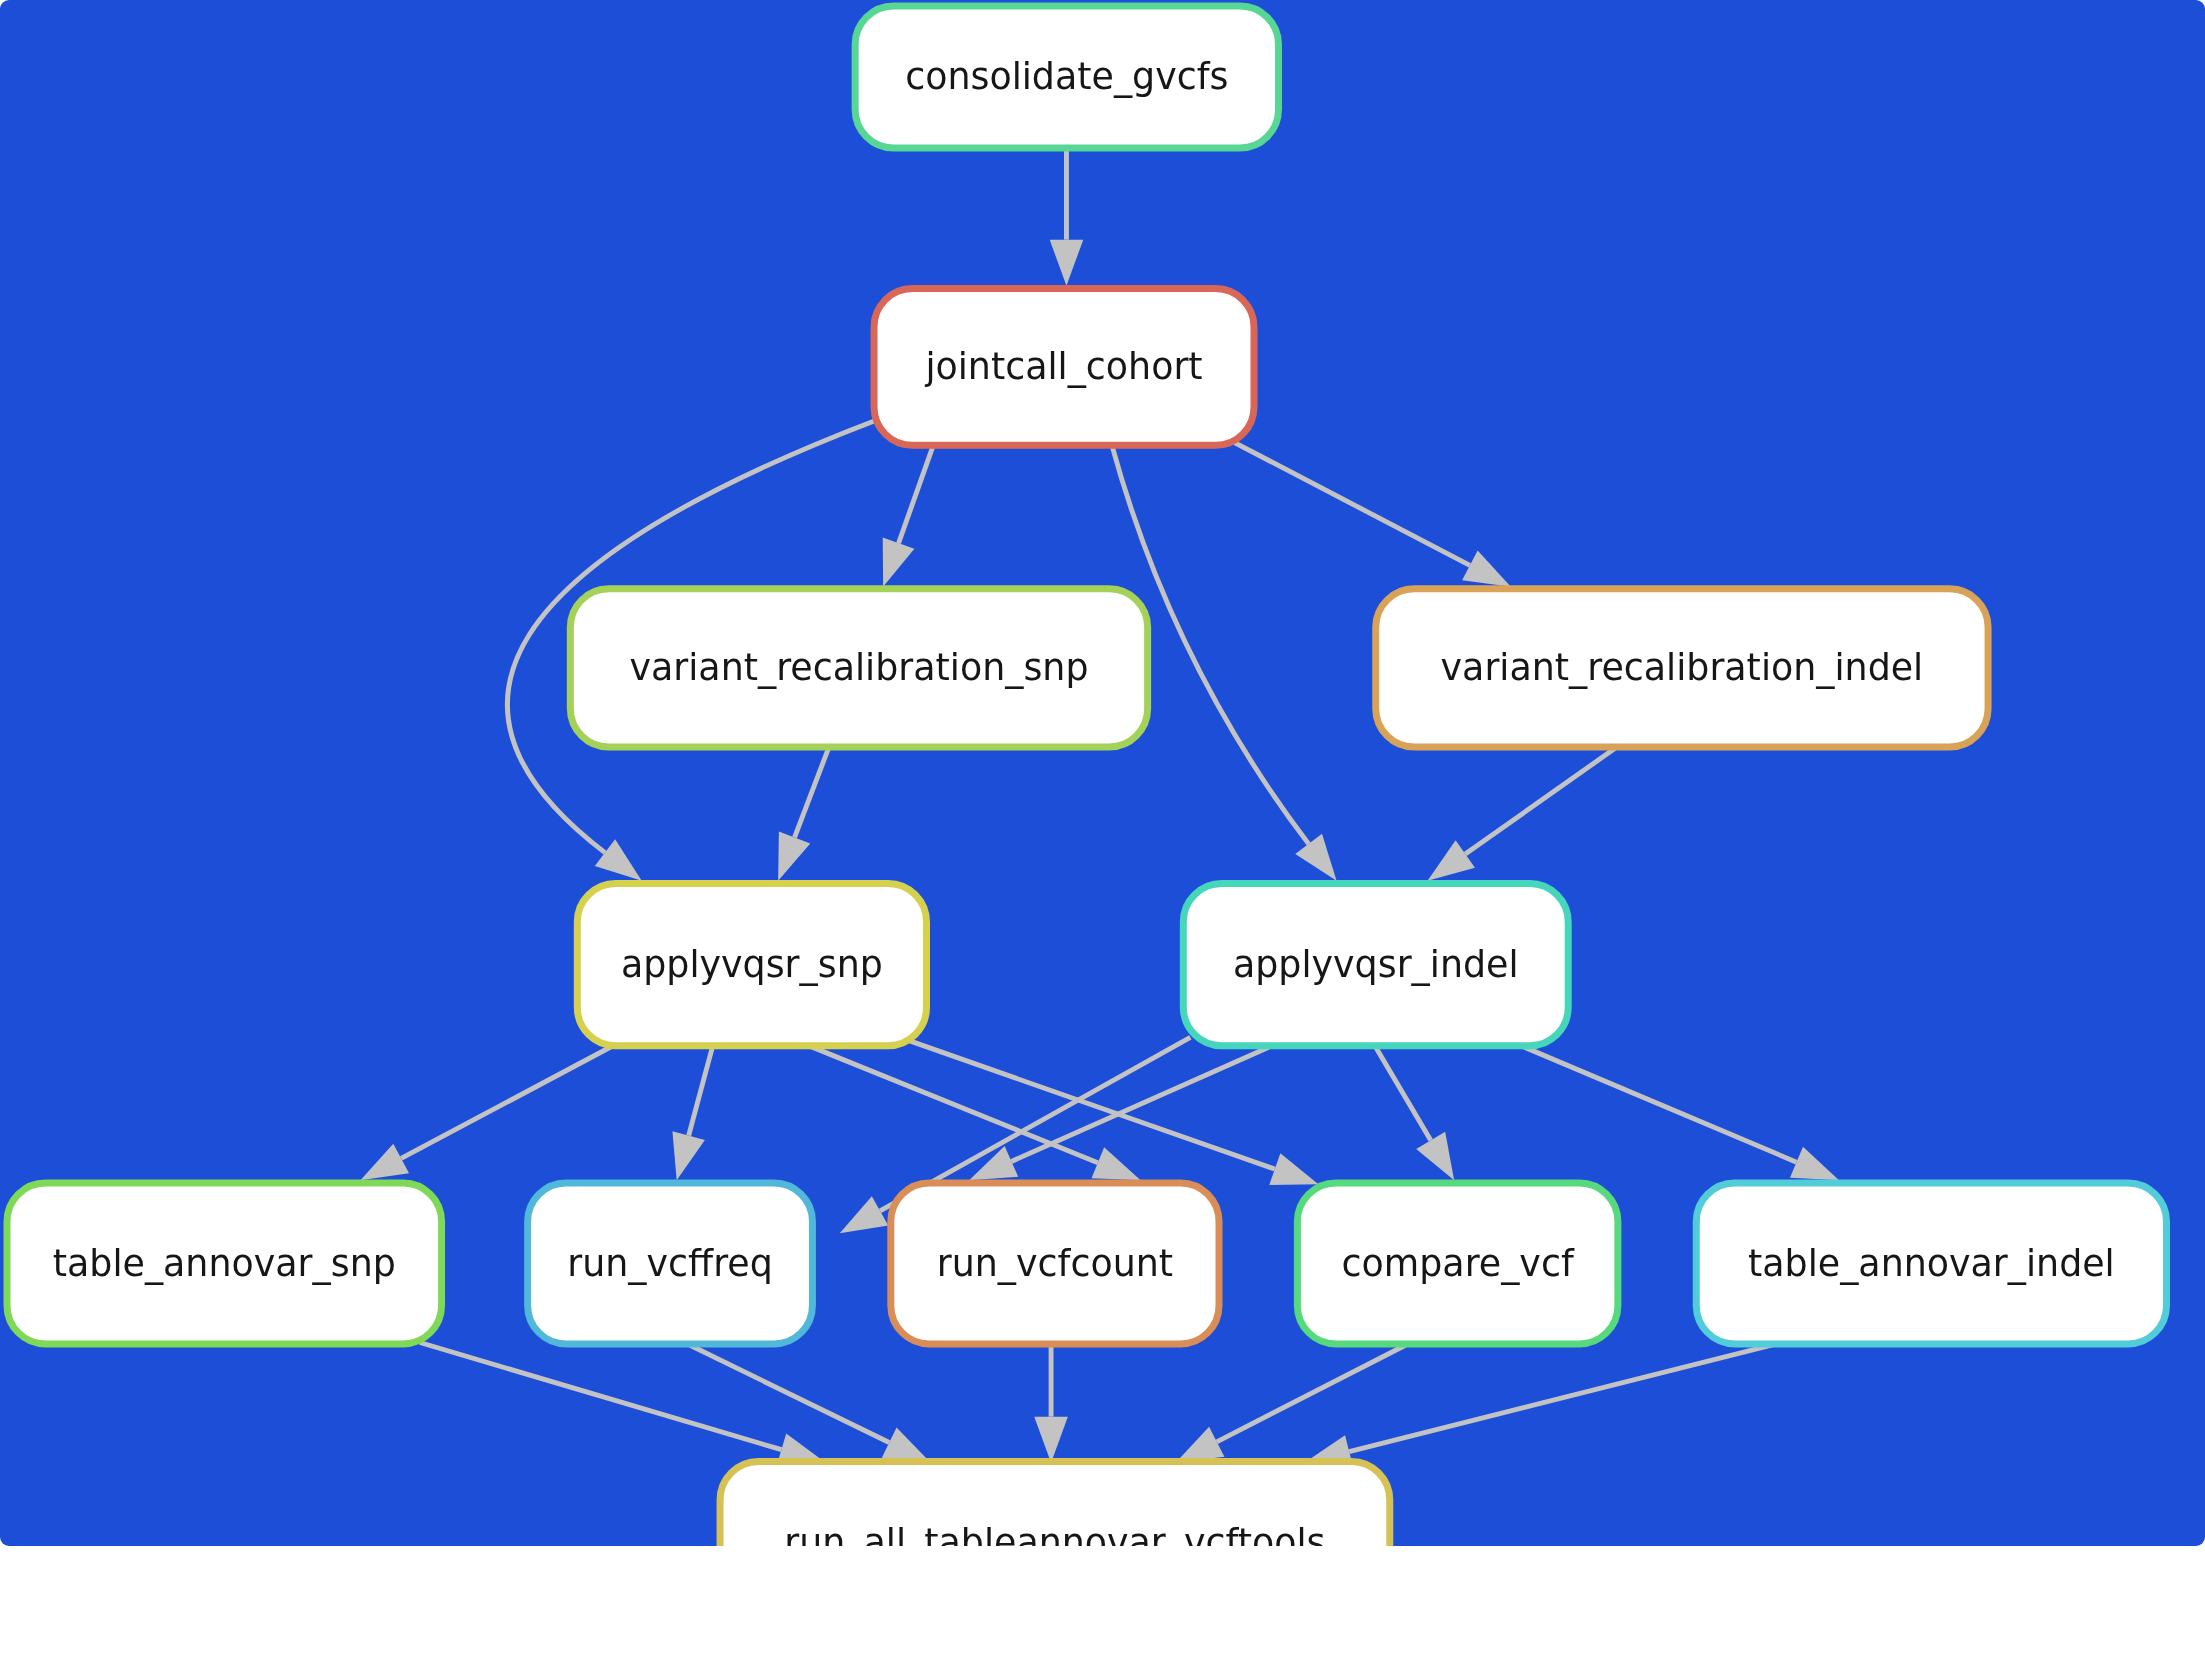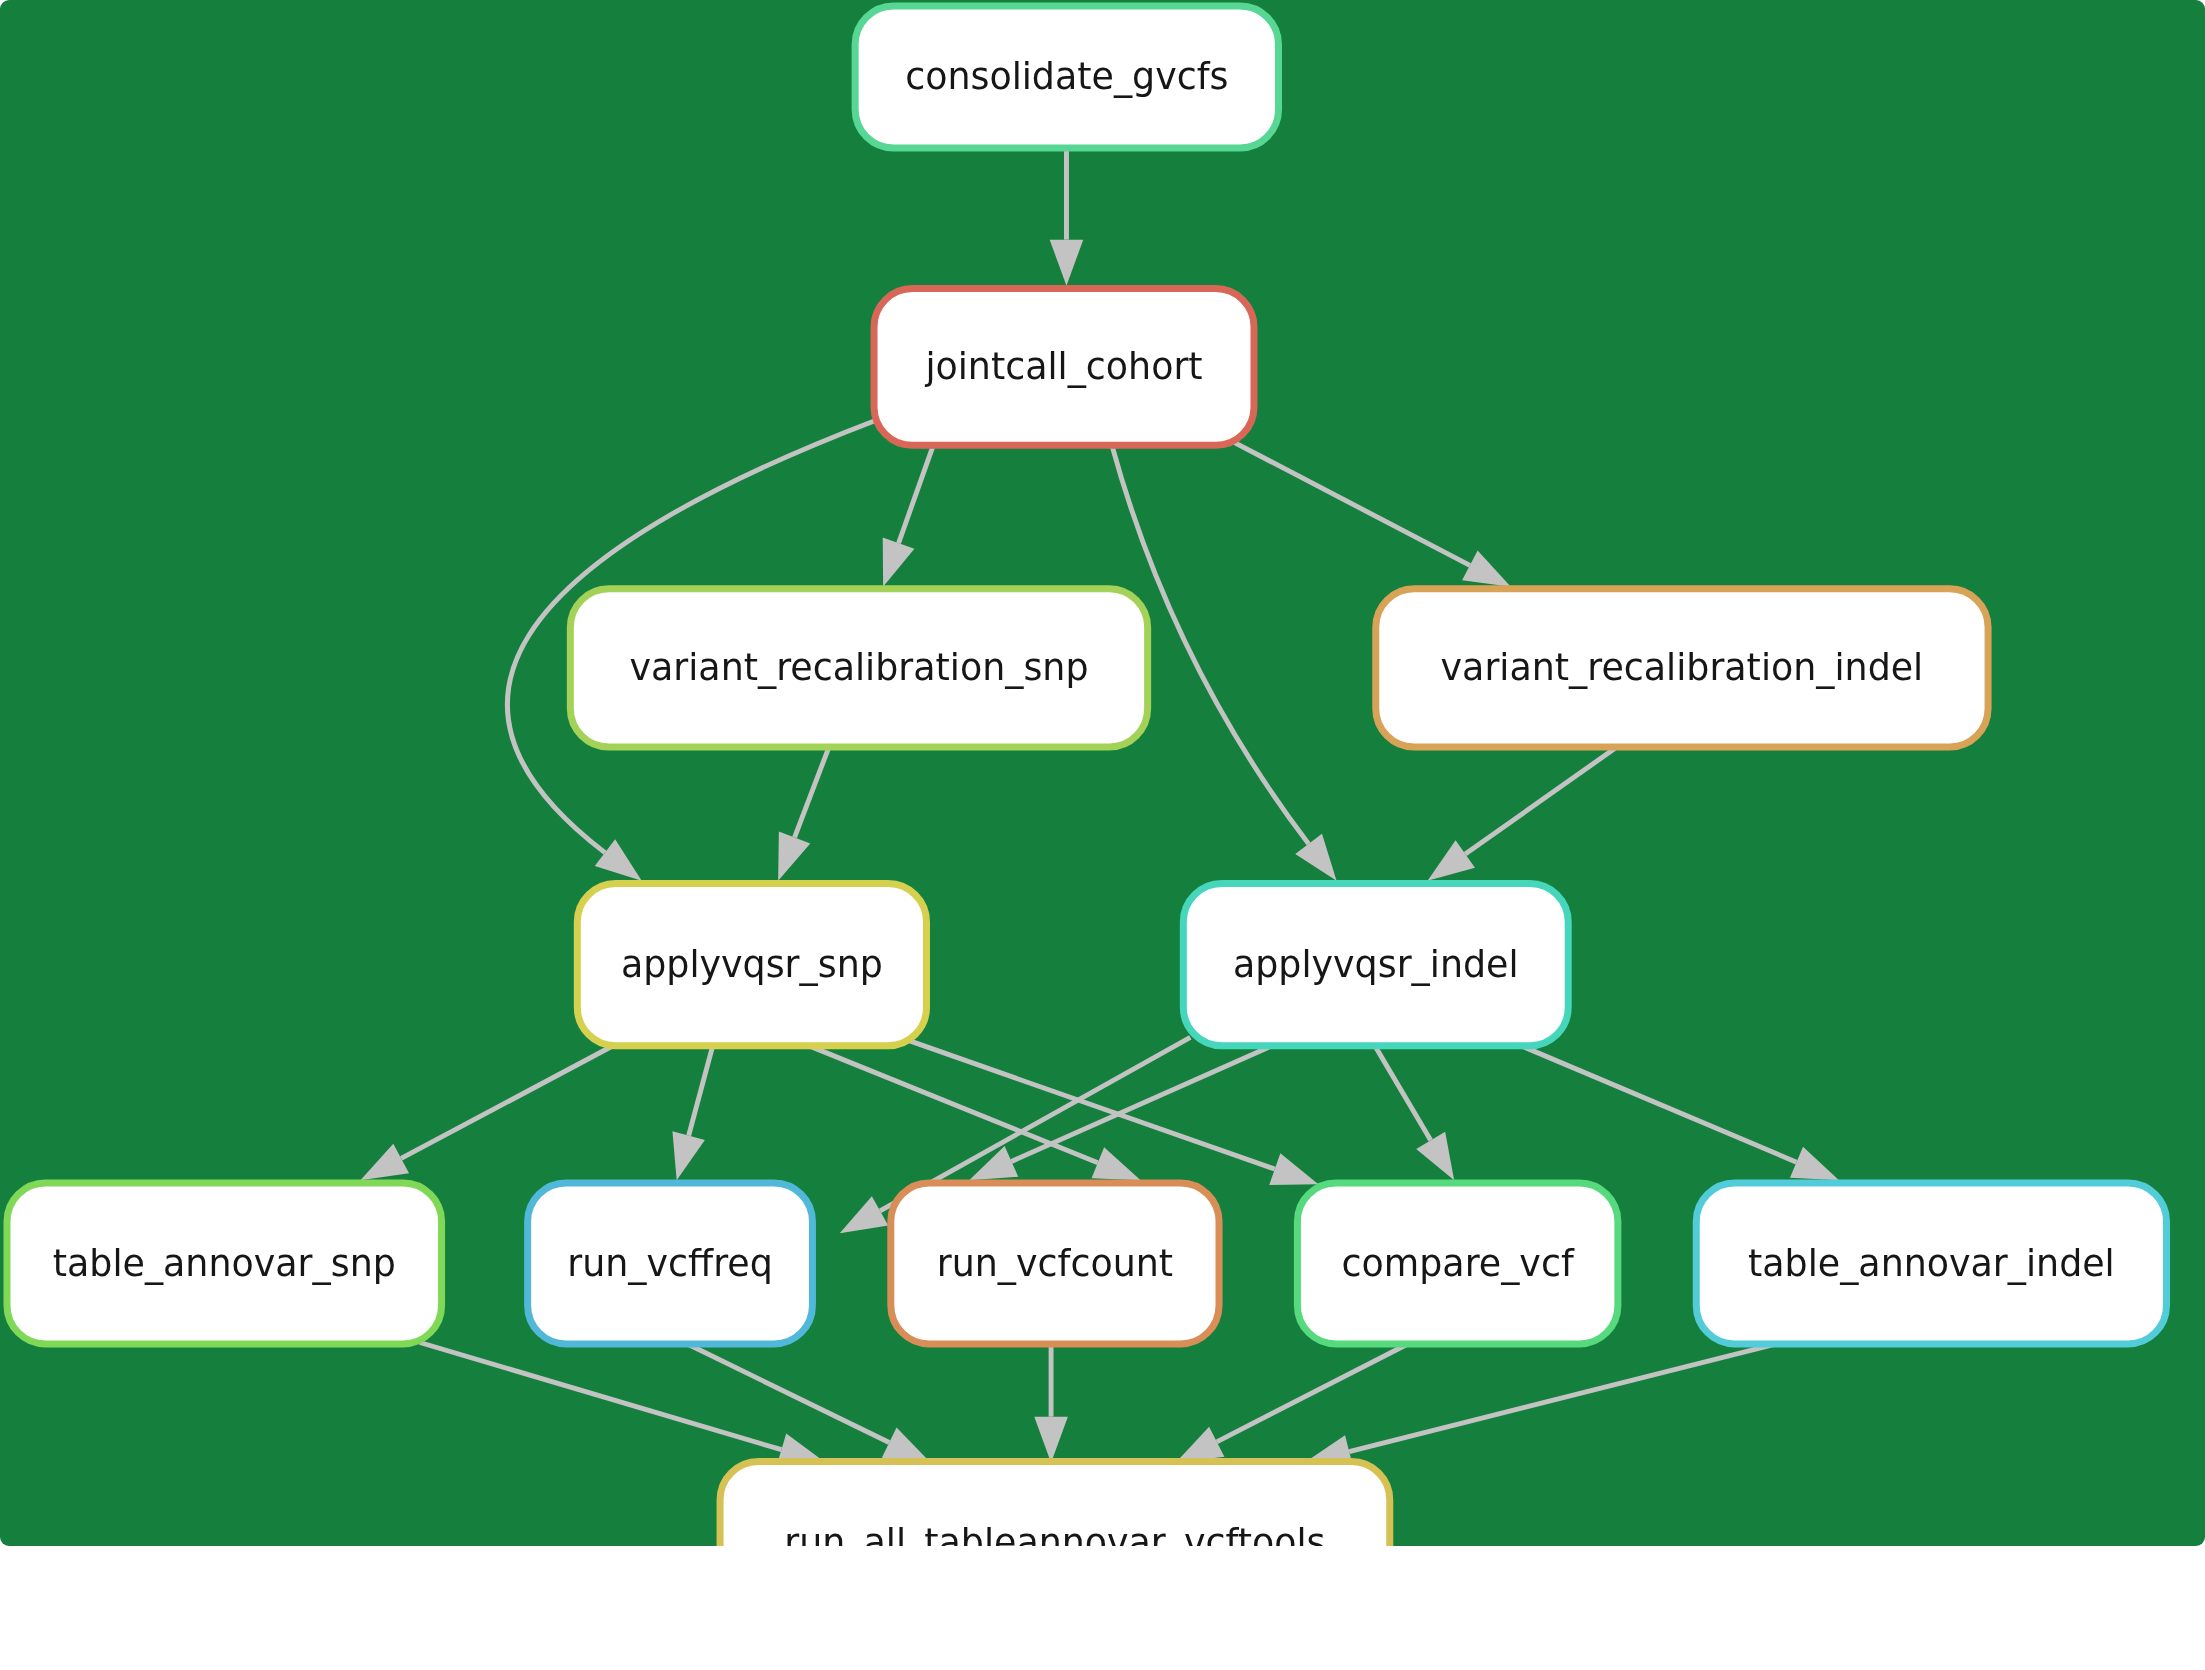--- a/index.html
+++ b/index.html
@@ -4,21 +4,21 @@
 <style>
   html, body {
     margin: 0;
     padding: 0;
     background: #ffffff;
     font-family: "DejaVu Sans", "Liberation Sans", sans-serif;
   }
   #dag-wrap {
     width: 2205px;
     height: 1546px;
-    background: #15803d;
+    background: #1d4ed8;
     overflow: hidden;
     border-radius: 9px;
   }
   svg text {
     font-family: "DejaVu Sans", "Liberation Sans", sans-serif;
     fill: #161616;
   }
 </style>
 </head>
 <body>

